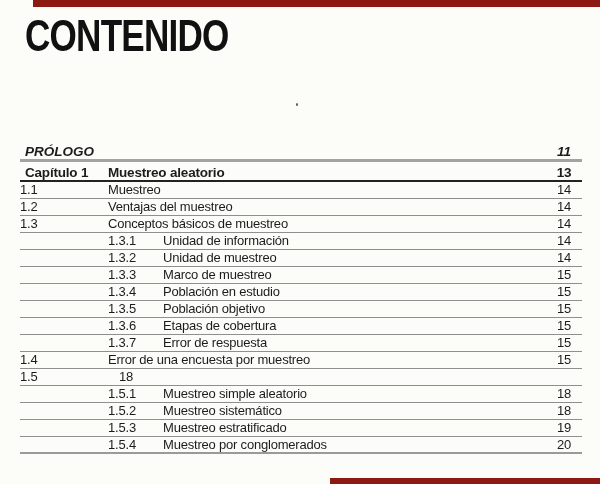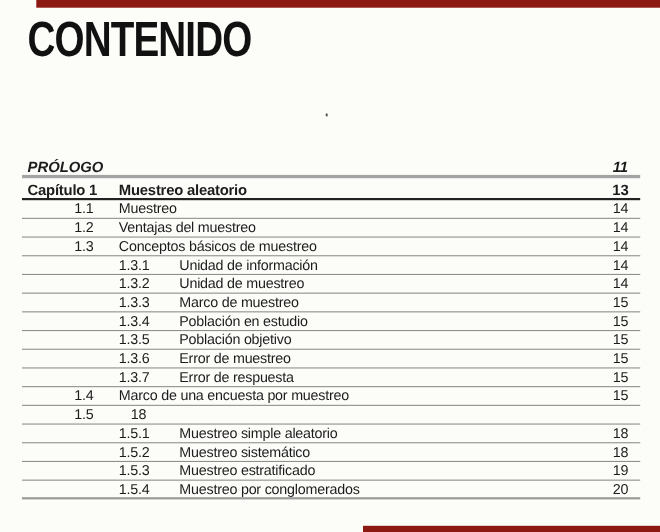--- a/index.html
+++ b/index.html
@@ -30,21 +30,21 @@
 
   .toc{position:absolute;left:20px;right:18px;top:165px}
   .row{
     display:flex;height:17px;box-sizing:border-box;
     line-height:15px;font-size:13px;letter-spacing:-0.2px;
     border-bottom:1px solid #8f8f8f;
   }
   .row.chapter{border-bottom:2px solid #222;font-weight:bold;font-size:13.5px}
   .row.last{border-bottom:2px solid #9a9a9a}
   .chap{width:83px;padding-left:5px}
-  .n1{width:65px;text-align:right}
+  .n1{width:65px;}
   .gap1{width:23px}
   .ind{width:88px}
   .n2{width:55px}
   .title-cell{flex:1;white-space:nowrap;overflow:hidden}
   .pg{width:36px;text-align:center}
 </style>
 </head>
 <body>
 
 <div class="page">
@@ -110,33 +110,33 @@
         </div>
         <div class="row lv2">
           <span class="ind"></span>
           <span class="n2">1.3.5</span>
           <span class="title-cell">Población objetivo</span>
           <span class="pg">15</span>
         </div>
         <div class="row lv2">
           <span class="ind"></span>
           <span class="n2">1.3.6</span>
-          <span class="title-cell">Error de muestreo</span>
+          <span class="title-cell">Etapas de cobertura</span>
           <span class="pg">15</span>
         </div>
         <div class="row lv2">
           <span class="ind"></span>
           <span class="n2">1.3.7</span>
           <span class="title-cell">Error de respuesta</span>
           <span class="pg">15</span>
         </div>
         <div class="row lv1">
           <span class="n1">1.4</span>
           <span class="gap1"></span>
-          <span class="title-cell">Marco de una encuesta por muestreo</span>
+          <span class="title-cell">Error de una encuesta por muestreo</span>
           <span class="pg">15</span>
         </div>
         <div class="row lv1">
           <span class="n1">1.5</span>
           <span class="gap1"></span>
           <span class="pg">18</span>
         </div>
         <div class="row lv2">
           <span class="ind"></span>
           <span class="n2">1.5.1</span>

